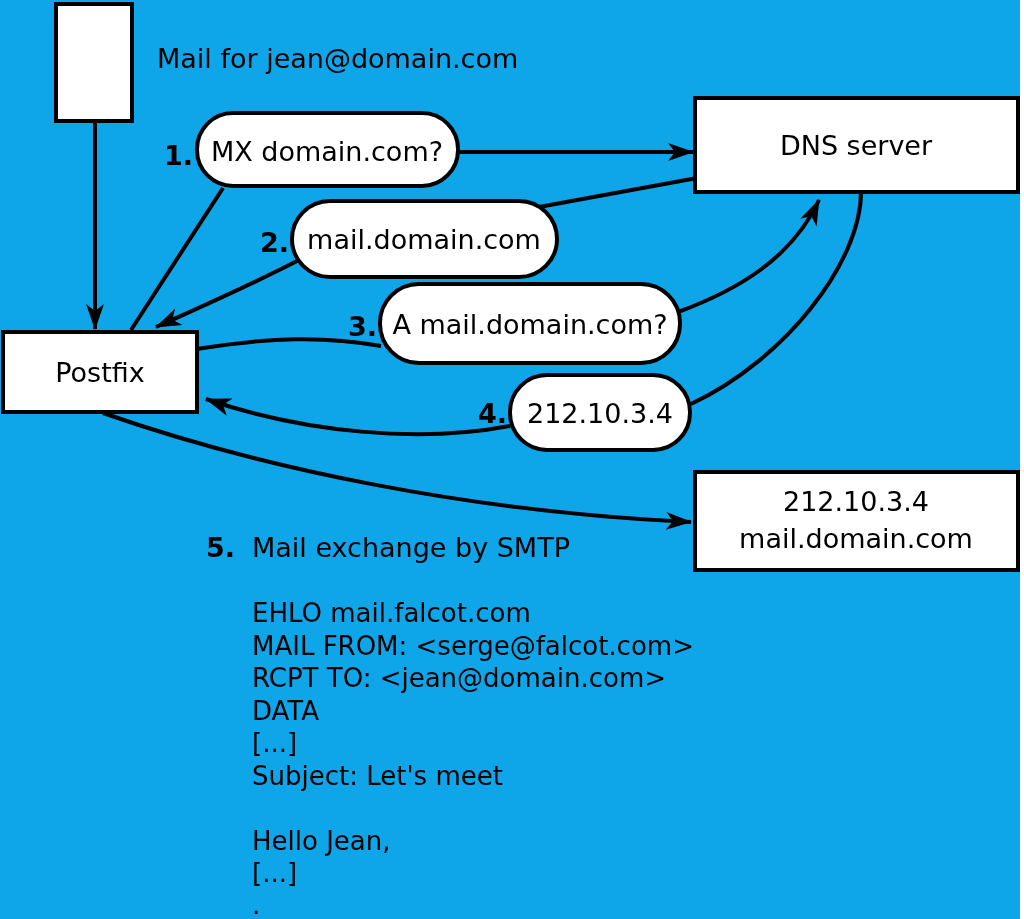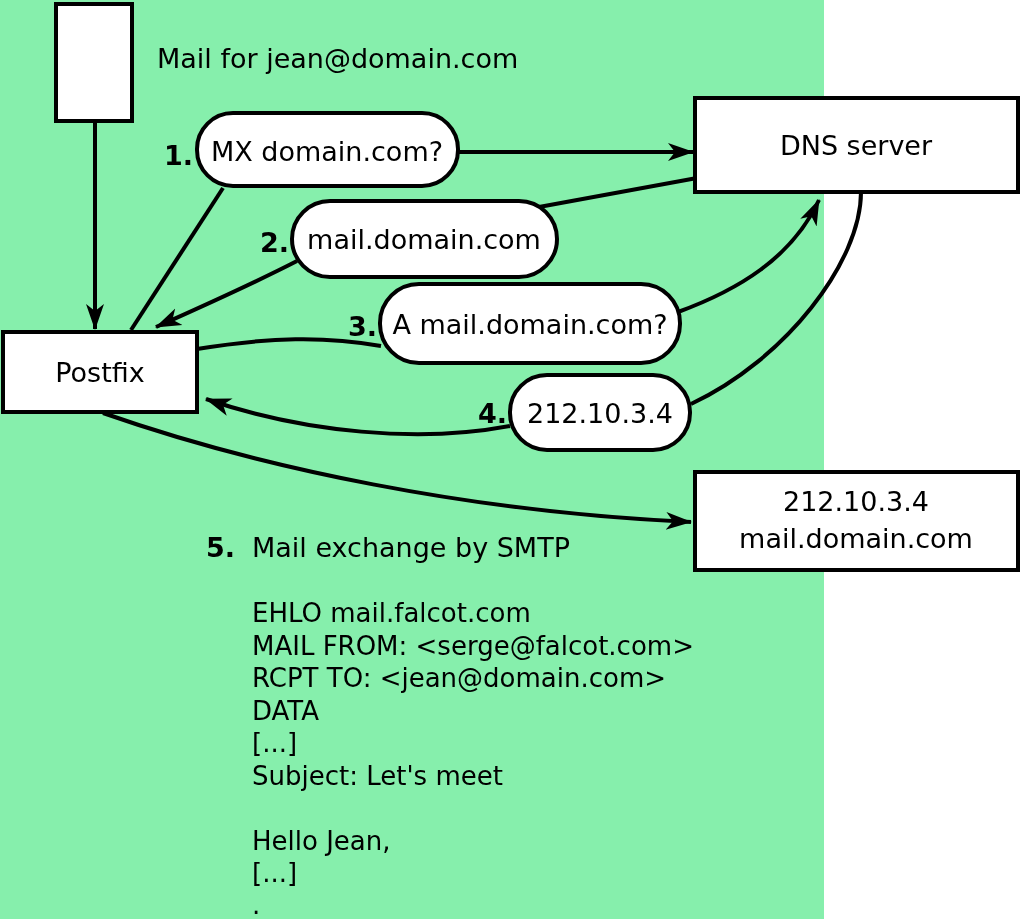--- a/index.html
+++ b/index.html
@@ -5,23 +5,23 @@
   html, body {
     margin: 0;
     padding: 0;
     background: #ffffff;
     width: 1024px;
     height: 919px;
     overflow: hidden;
   }
   .diagram-root {
     position: relative;
-    width: 824px;
+    width: 1020px;
     height: 919px;
-    background: #86efac;
+    background: #0ea5e9;
   }
   svg {
     display: block;
     font-family: "DejaVu Sans", "Liberation Sans", sans-serif;
   }
   .shape {
     fill: #ffffff;
     stroke: #000000;
     stroke-width: 4;
   }

